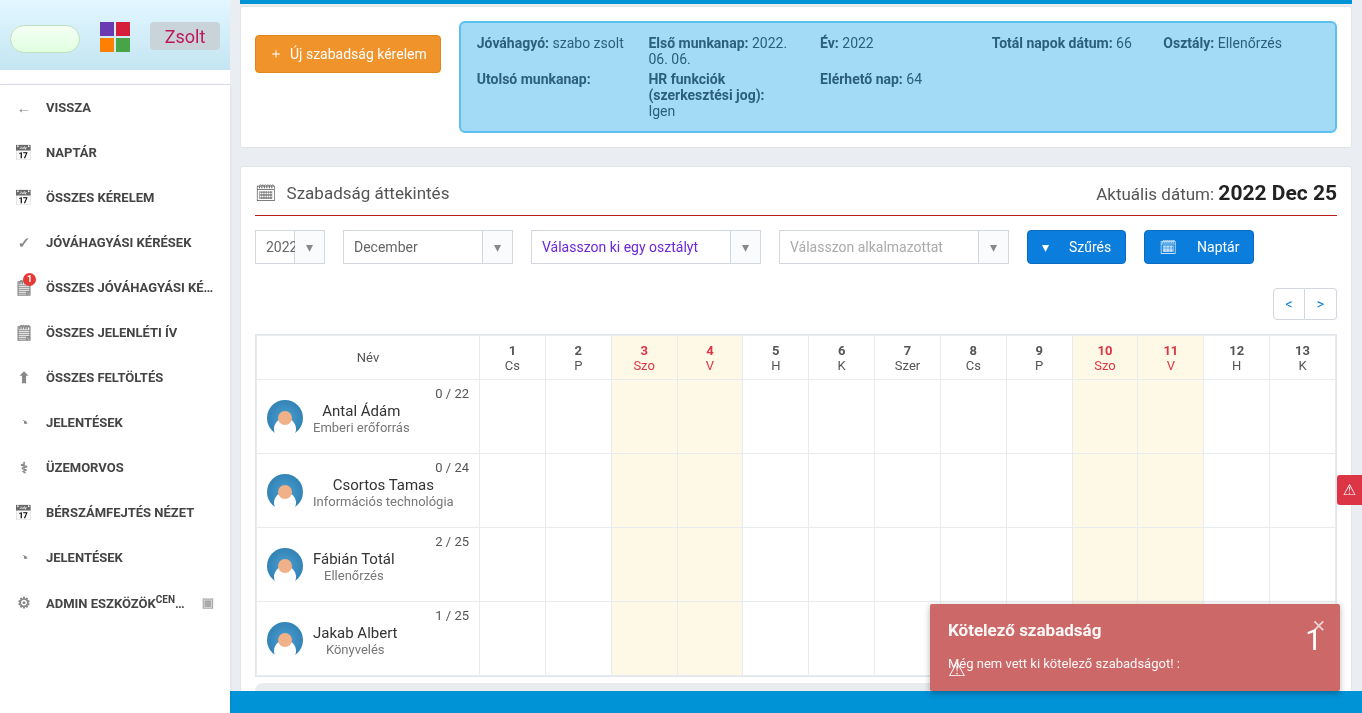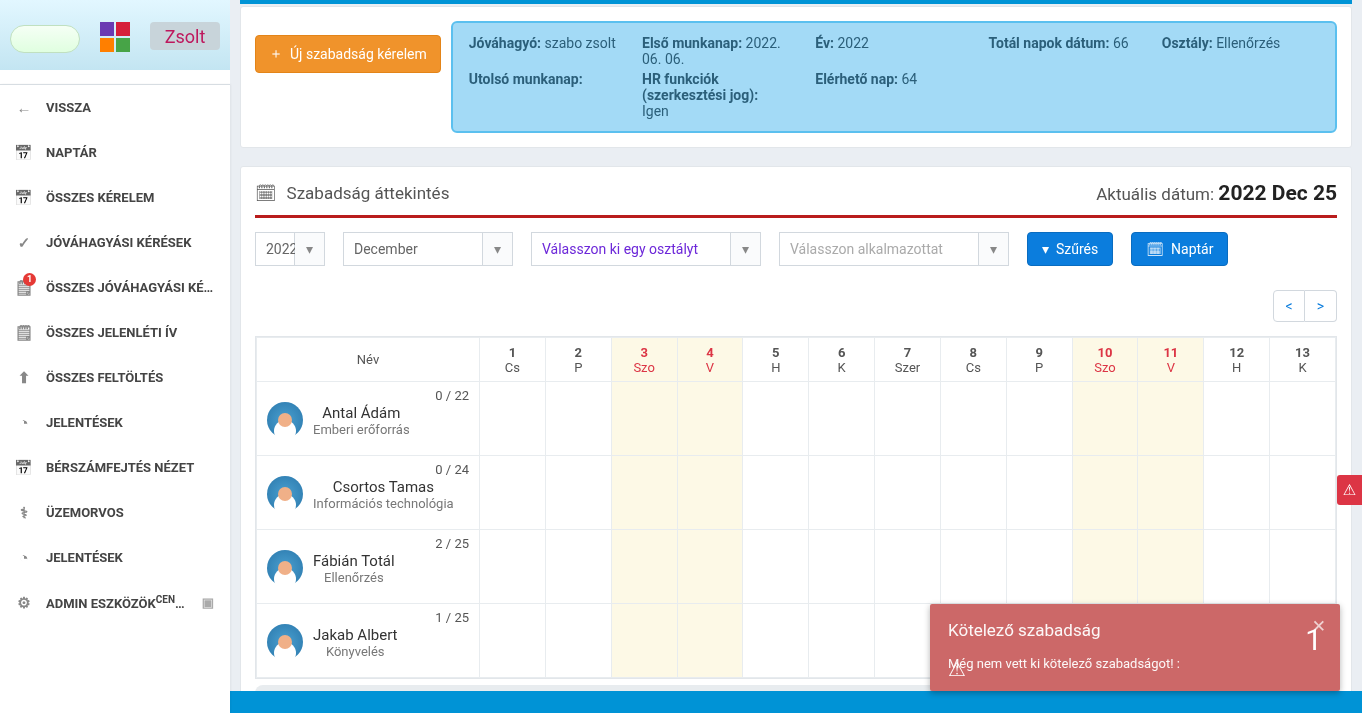--- a/index.html
+++ b/index.html
@@ -22,39 +22,39 @@
 .side-row .sup{font-size:10px;vertical-align:super}
 .badge{position:relative}
 .badge .dot{position:absolute;right:-4px;top:-6px;width:13px;height:13px;border-radius:50%;background:#e53935;color:#fff;font-size:9px;font-weight:700;display:flex;align-items:center;justify-content:center}
 
 
 .stage{position:absolute;left:230px;right:0;top:0;bottom:0;overflow:auto;background:#eaeef3}
 .stage-inner{padding:0 10px 40px;position:relative}
 .bluebar{position:relative;height:4px;background:#0094d6;margin-bottom:2px}
 
 
-.card{background:#fff;border:1px solid #e2e6ea;padding:14px;margin-bottom:18px;display:flex;gap:10px;align-items:flex-start;border-radius:3px}
+.card{background:#fff;border:1px solid #e2e6ea;padding:14px;margin-bottom:18px;display:flex;gap:18px;align-items:flex-start;border-radius:3px}
 .new-btn{background:#f0932b;color:#fff;border:1px solid #e38418;padding:9px 13px;border-radius:4px;font-size:14px;display:inline-flex;align-items:center;gap:7px;cursor:pointer;align-self:flex-start;margin-top:14px}
 .info-box{flex:1;background:#a3daf6;border:2px solid #5bc0ef;border-radius:6px;padding:12px 16px;display:grid;grid-template-columns:repeat(5,1fr);gap:4px 16px;color:#2b5f7a}
 .info-box .k{font-weight:700}.info-box .v{font-weight:400}
 
 
 .ov{background:#fff;border:1px solid #e2e6ea;padding:14px;border-radius:3px}
-.ov-head{display:flex;align-items:center;justify-content:space-between;border-bottom:3px solid #b91c1c;padding-bottom:10px;margin-bottom:14px}
+.ov-head{display:flex;align-items:center;justify-content:space-between;border-bottom:1px solid #b91c1c;padding-bottom:10px;margin-bottom:14px}
 .ov-title{display:flex;align-items:center;gap:10px;color:#555;font-size:17px}
 .ov-date{color:#555;font-size:17px}.ov-date strong{color:#222;font-size:21px;font-weight:700}
 
 
 .filters{display:flex;gap:18px;align-items:center;margin-bottom:24px}
 .sel{display:flex}
 .sel input,.sel .txt{border:1px solid #d2d8de;height:34px;padding:0 10px;color:#666;background:#fff;font-size:14px}
 .sel .txt{display:flex;align-items:center}
 .sel .car{border:1px solid #d2d8de;border-left:none;width:30px;display:flex;align-items:center;justify-content:center;color:#888;background:#fafbfc;cursor:pointer}
 .year .txt{width:40px}.month .txt{width:140px}.dept .txt{width:200px;color:#6d28d9}.emp .txt{width:200px;color:#aaa}
-.btn-blue{background:#0b7ddd;border:1px solid #096cc0;color:#fff;height:34px;padding:0 14px;border-radius:4px;display:inline-flex;gap:7px;align-items:center;font-size:14px;cursor:pointer}
+.btn-blue{background:#0b7ddd;border:1px solid #096cc0;color:#fff;height:34px;padding:0 14px;border-radius:4px;display:inline-flex;gap:20px;align-items:center;font-size:14px;cursor:pointer}
 .pager{display:flex;justify-content:flex-end;margin-bottom:14px}
 .pager span{width:32px;height:32px;border:1px solid #d2d8de;display:flex;align-items:center;justify-content:center;color:#0b7ddd;cursor:pointer}
 .pager span:first-child{border-radius:4px 0 0 4px}.pager span:last-child{border-radius:0 4px 4px 0;border-left:none}
 
 
 .twrap{overflow-x:auto;border:1px solid #e2e6ea}
 table{border-collapse:collapse;min-width:100%}
 th,td{border:1px solid #e8ecef}
 th{height:44px;font-weight:400;font-size:13px;color:#555;text-align:center;background:#fff}
 th .top{font-weight:700}
@@ -69,21 +69,21 @@
 .av::after{content:"";width:14px;height:14px;background:#f0b088;border-radius:50%;box-shadow:0 11px 0 4px #fff}
 .un{font-size:15px;color:#333}.ud{font-size:13px;color:#777}
 td.wknd{background:#fdf9e6}
 .scrollline{height:16px;background:#e8ecef;border-radius:8px;margin-top:6px}
 
 
 .footbar{background:#0093d6;height:22px;position:absolute;left:230px;right:0;bottom:0}
 
 
 .toast{position:fixed;right:22px;bottom:22px;width:410px;background:#cc6868;color:#fff;border-radius:2px;box-shadow:0 2px 6px rgba(0,0,0,.3);padding:16px 18px 18px}
-.toast h4{font-weight:400;font-size:17px;margin-bottom:14px;opacity:.95}
+.toast h4{font-weight:700;font-size:17px;margin-bottom:14px;opacity:.95}
 .toast .x{position:absolute;right:14px;top:12px;opacity:.7;cursor:pointer;font-size:17px}
 .toast p{font-size:13px;line-height:1.5;opacity:.95}
 .toast .big1{position:absolute;right:18px;bottom:34px;font-size:30px}
 .toast .warn{position:absolute;left:18px;bottom:10px;font-size:20px}
 .tab-handle{position:fixed;right:0;bottom:208px;width:25px;height:30px;background:#dc3545;color:#fff;display:flex;align-items:center;justify-content:center;border-radius:3px 0 0 3px;font-size:15px}
 
 
 .i::before{font-style:normal}
 .i-back::before{content:"←"}.i-cal::before{content:"📅";filter:grayscale(1)}
 .i-check::before{content:"✓"}.i-clip::before{content:"🗒";filter:grayscale(1)}
@@ -140,26 +140,26 @@
       </div>
       <div class="side-row">
         <span class="ico i i-up"></span>
         <span class="lab">ÖSSZES FELTÖLTÉS</span>
       </div>
       <div class="side-row">
         <span class="ico i i-pie"></span>
         <span class="lab">JELENTÉSEK</span>
       </div>
       <div class="side-row">
+        <span class="ico i i-med"></span>
+        <span class="lab">ÜZEMORVOS</span>
+      </div>
+      <div class="side-row">
         <span class="ico i i-cal"></span>
         <span class="lab">BÉRSZÁMFEJTÉS NÉZET</span>
-      </div>
-      <div class="side-row">
-        <span class="ico i i-med"></span>
-        <span class="lab">ÜZEMORVOS</span>
       </div>
       <div class="side-row">
         <span class="ico i i-pie"></span>
         <span class="lab">JELENTÉSEK</span>
       </div>
       <div class="side-row">
         <span class="ico i i-gear"></span>
         <span class="lab">ADMIN ESZKÖZÖK<span class="sup">CENTER</span></span>
         <span class="i i-expand" style="color: rgb(170, 170, 170);"></span>
       </div>

